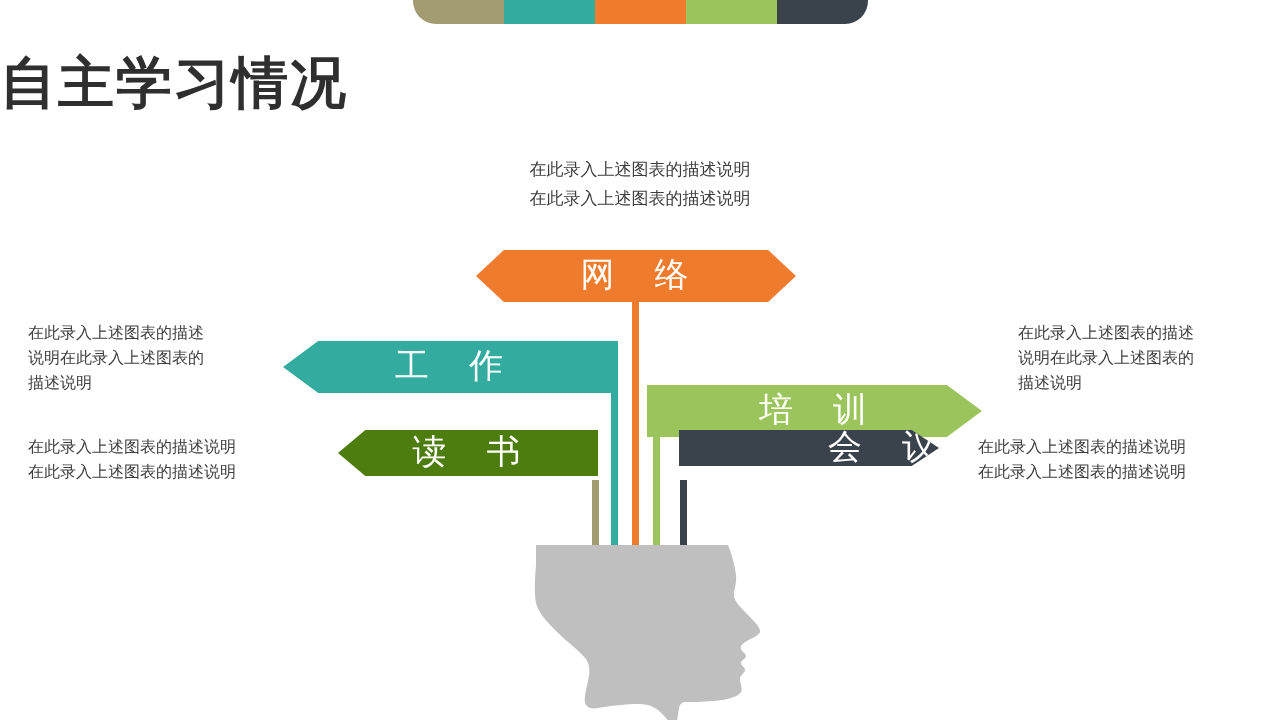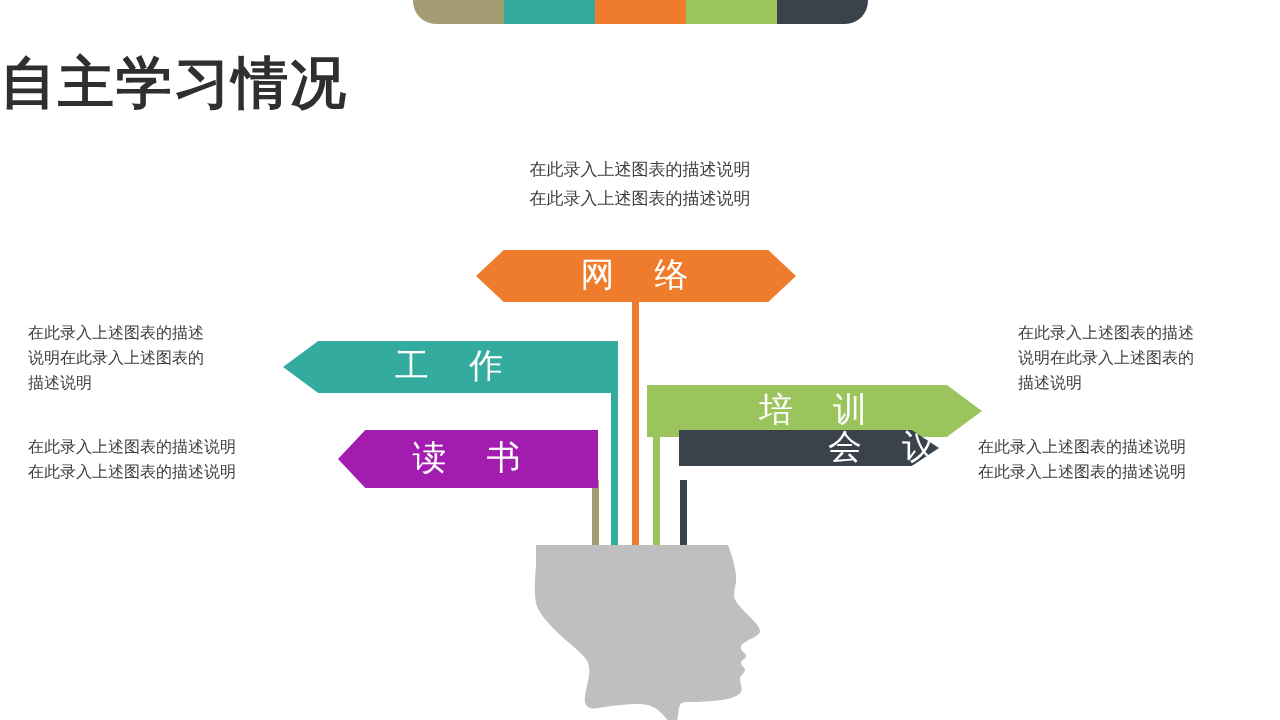--- a/index.html
+++ b/index.html
@@ -142,21 +142,21 @@
 </div>
 
 <div class="banner left" style="left: 283px; top: 341px; width: 335px; height: 52px; background-color: rgb(51, 172, 159);">
   <span class="btext">工　作</span>
 </div>
 
 <div class="banner right" style="left: 647px; top: 341px; width: 335px; height: 52px; background-color: rgb(156, 196, 92); margin-top: 44px;">
   <span class="btext">培　训</span>
 </div>
 
-<div class="banner left" style="left: 338px; top: 430px; width: 260px; height: 58px; background-color: #a21caf; font-family: Liberation Serif, serif;">
+<div class="banner left" style="left: 338px; top: 430px; width: 260px; height: 46px; background-color: #4d7c0f; font-family: Liberation Serif, serif;">
   <span class="btext">读　书</span>
 </div>
 
 <div class="banner right" style="left: 679px; top: 430px; width: 260px; height: 36px; background-color: rgb(58, 67, 76); justify-content: flex-end;">
   <span class="btext">会　议</span>
 </div>
 
 <div class="caption lt" style="left:28px; top:320px;">
   <div>在此录入上述图表的描述</div>
   <div>说明在此录入上述图表的</div>

